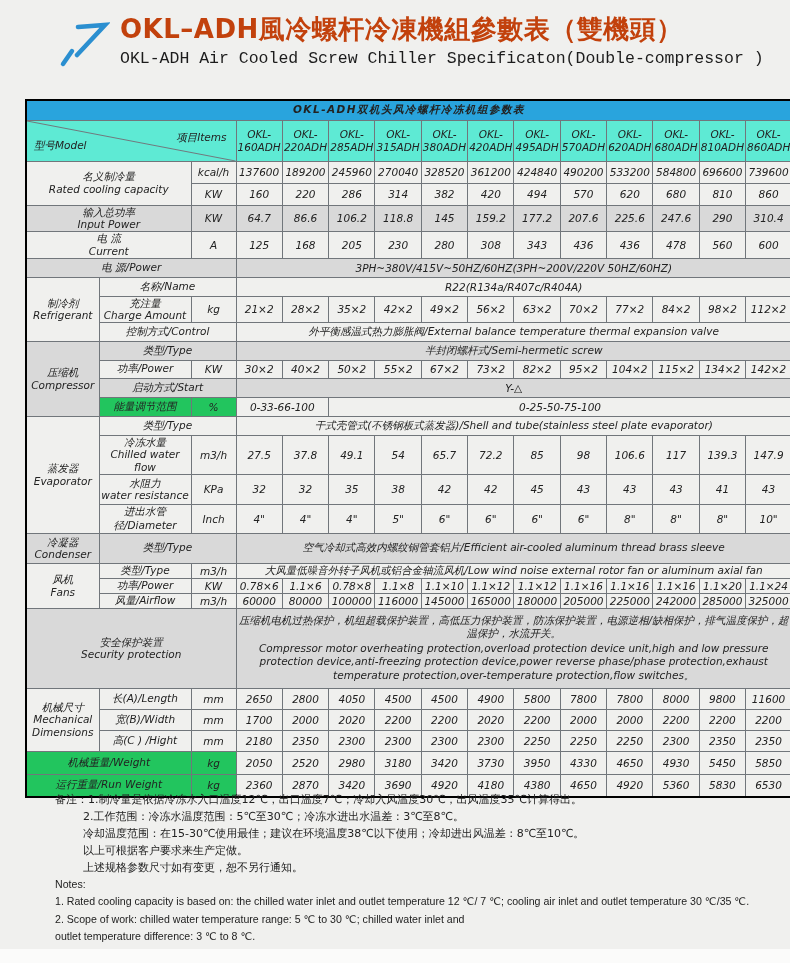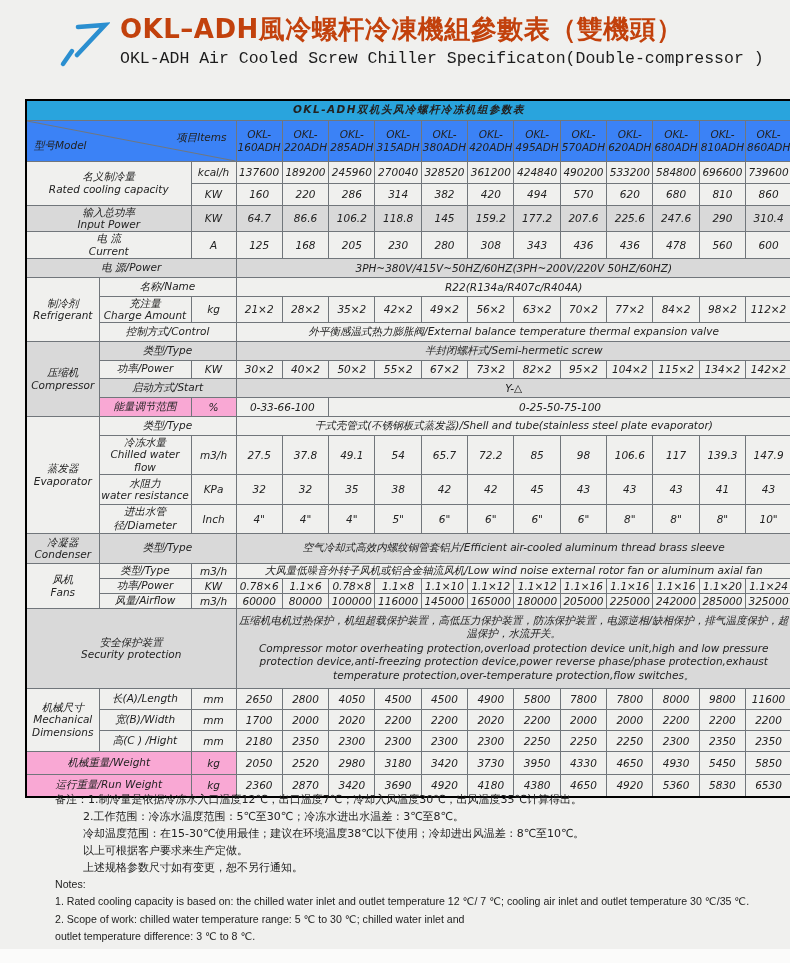--- a/index.html
+++ b/index.html
@@ -13,24 +13,24 @@
   .hdr-block { position:absolute; left:58px; top:12px; }
   .arrow-logo { position:absolute; left:0; top:8px; }
   .titles { margin-left:62px; }
   .title-zh { font-size:26px; font-weight:bold; color:#c2410c; letter-spacing:0.5px; white-space:nowrap; }
   .title-en { font-size:16.5px; color:#1c1c1c; margin-top:2px; white-space:nowrap;font-family:Liberation Mono, monospace; }
   
   .tbl-wrap { position:absolute; left:25px; top:99px; }
   table.t { border-collapse:collapse; table-layout:fixed; width:768px; border:2px solid #000000;font-style:italic; }
   table.t td { border:1px solid #71767b; font-size:10.5px; text-align:center; vertical-align:middle; padding:0 1px; color:#222; overflow:hidden; }
   td.banner { background:#29a4dd; color:#fff; font-size:13px; letter-spacing:1.5px; font-weight:bold; }
-  tr.hdr td { background:#3b82f6;margin-left:48px; }
+  tr.hdr td { background:#5eead4;margin-left:48px; }
   td.modelcell { font-size:11px; line-height:1.18; }
   tr.gray td { background:#d9d9d9; }
-  tr.glab td.lab { background:#f9a8d4; }
+  tr.glab td.lab { background:#22c55e; }
   td.corner { position:relative; padding:0; }
   .corner-svg { position:absolute; left:0; top:0; width:100%; height:100%; }
   .corner-model { position:absolute; left:7px; top:18px; font-size:10.5px; }
   .corner-items { position:absolute; right:9px; top:10px; font-size:10.5px; }
   .l2 { line-height:1.2; }
   td.sec-content { text-align:left; vertical-align:top; padding:3px 7px; font-size:10.3px; line-height:1.3; }
   .sec-zh { margin-bottom:1px; }
   
   .notes { position:absolute; left:55px; top:791px; width:720px; }
   .notes-zh div { font-size:11px; line-height:17px; white-space:pre; }

